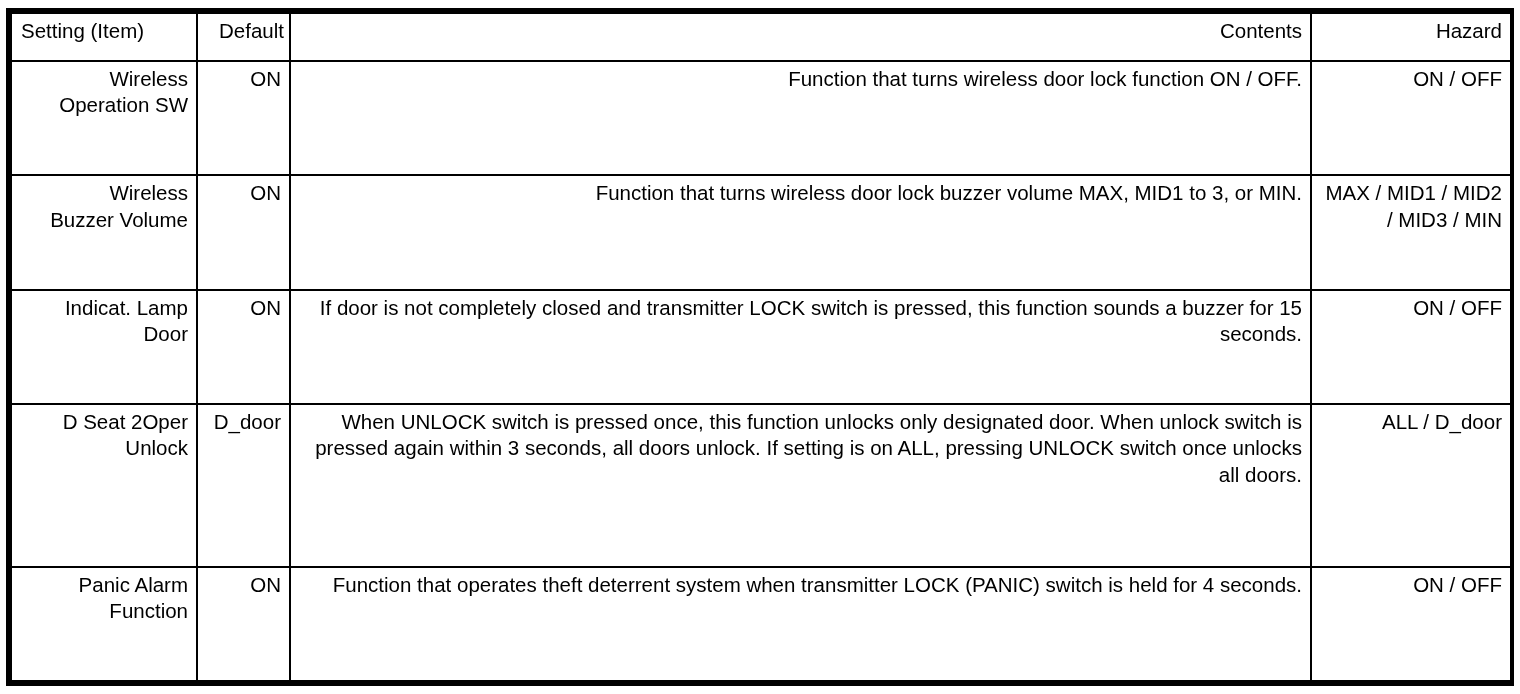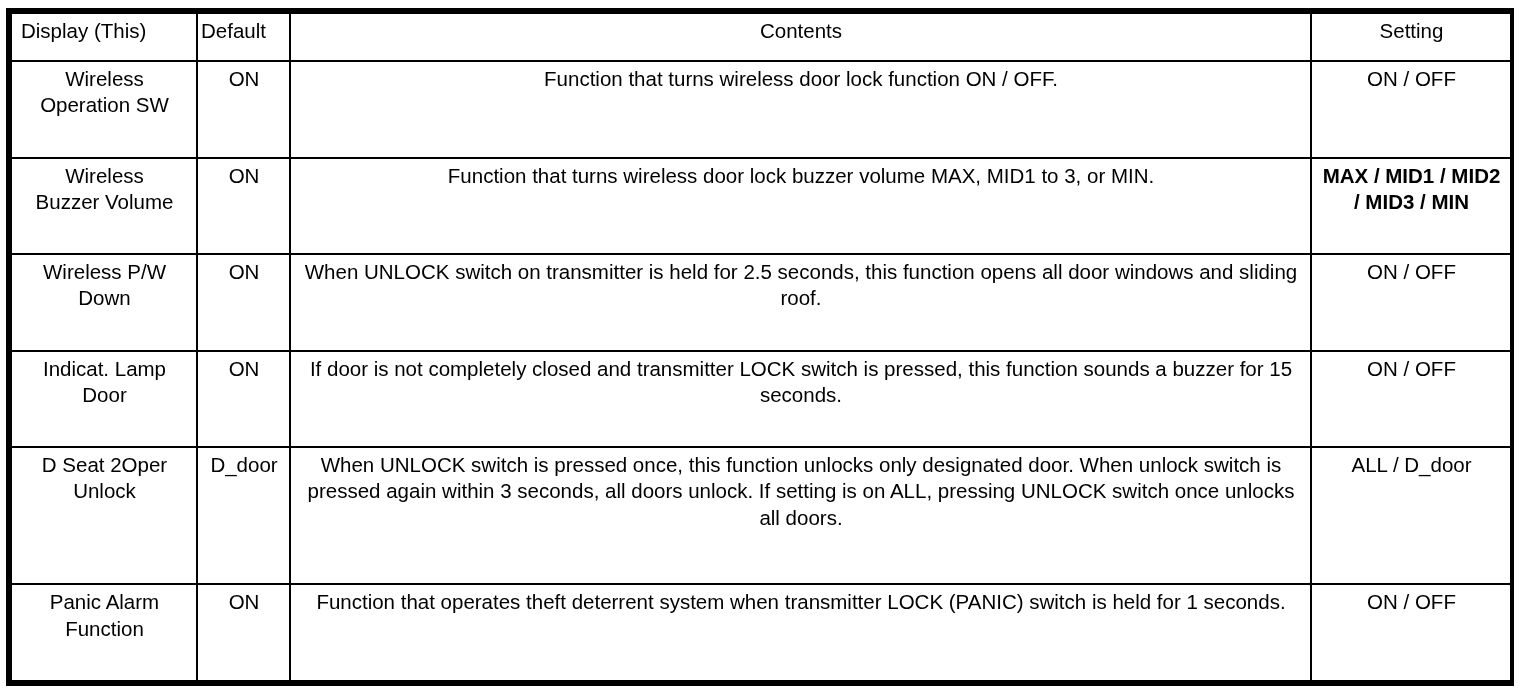--- a/index.html
+++ b/index.html
@@ -33,21 +33,21 @@
     background: #fff;
   }
 
   table.spec-table td,
   table.spec-table th {
     border: 2px solid #000;
     padding: 4px 8px 4px 9px;
     font-size: 20.5px;
     line-height: 1.28;
     vertical-align: top;
-    text-align: center;
+    text-align: right;
     font-weight: normal;
     background: #fff;
   }
 
   
   col.c-item    { width: 186px; }
   col.c-default { width: 93px;  }
   col.c-contents{ width: 1021px;}
   col.c-setting { width: 200px; }
 
@@ -60,21 +60,21 @@
     padding-top: 2px;
     padding-bottom: 2px;
     border-bottom-width: 3px;
   }
   thead th.th-item {
     text-align: left;
     padding-left: 9px;
   }
   thead th.th-default {
     text-align: left;
-    padding-left: 3px;
+    padding-left: 21px;
   }
 
   
   td.cell-item {
     vertical-align: top;
     padding-top: 7px;
   }
   td.cell-default {
     vertical-align: middle;
     padding-top: 4px;
@@ -86,82 +86,74 @@
     margin-left: 48px;
   }
   td.cell-setting {
     vertical-align: middle;
     padding-top: 5px;
     padding-left: 9px;
   }
   
   td.cell-setting.multiline {
     vertical-align: top;
-    font-weight: bold;
   }
 
   .nowrap-lines { white-space: pre-line; }
 </style>
 </head>
 <body>
 
 <div class="table-wrap">
   <table class="spec-table">
     <colgroup>
       <col class="c-item">
       <col class="c-default">
       <col class="c-contents">
       <col class="c-setting">
     </colgroup>
     <thead>
       <tr>
-        <th class="th-item">Display (This)</th>
+        <th class="th-item">Setting (Item)</th>
         <th class="th-default">Default</th>
         <th class="th-contents">Contents</th>
-        <th class="th-setting">Setting</th>
+        <th class="th-setting">Hazard</th>
       </tr>
     </thead>
     <tbody id="table-body">
         <tr>
           <td class="cell-item nowrap-lines">Wireless
 Operation SW</td>
           <td class="cell-default">ON</td>
           <td class="cell-contents">Function that turns wireless door lock function ON / OFF.</td>
           <td class="cell-setting">ON / OFF</td>
         </tr>
         <tr>
           <td class="cell-item nowrap-lines">Wireless
 Buzzer Volume</td>
           <td class="cell-default">ON</td>
           <td class="cell-contents">Function that turns wireless door lock buzzer volume MAX, MID1 to 3, or MIN.</td>
           <td class="cell-setting multiline">MAX / MID1 / MID2 / MID3 / MIN</td>
-        </tr>
-        <tr>
-          <td class="cell-item nowrap-lines">Wireless P/W
-Down</td>
-          <td class="cell-default">ON</td>
-          <td class="cell-contents">When UNLOCK switch on transmitter is held for 2.5 seconds, this function opens all door windows and sliding roof.</td>
-          <td class="cell-setting">ON / OFF</td>
         </tr>
         <tr>
           <td class="cell-item nowrap-lines">Indicat. Lamp
 Door</td>
           <td class="cell-default">ON</td>
           <td class="cell-contents">If door is not completely closed and transmitter LOCK switch is pressed, this function sounds a buzzer for 15 seconds.</td>
           <td class="cell-setting">ON / OFF</td>
         </tr>
         <tr>
           <td class="cell-item nowrap-lines">D Seat 2Oper
 Unlock</td>
           <td class="cell-default">D_door</td>
           <td class="cell-contents">When UNLOCK switch is pressed once, this function unlocks only designated door. When unlock switch is pressed again within 3 seconds, all doors unlock. If setting is on ALL, pressing UNLOCK switch once unlocks all doors.</td>
           <td class="cell-setting">ALL / D_door</td>
         </tr>
         <tr>
           <td class="cell-item nowrap-lines">Panic Alarm
 Function</td>
           <td class="cell-default">ON</td>
-          <td class="cell-contents">Function that operates theft deterrent system when transmitter LOCK (PANIC) switch is held for 1 seconds.</td>
+          <td class="cell-contents">Function that operates theft deterrent system when transmitter LOCK (PANIC) switch is held for 4 seconds.</td>
           <td class="cell-setting">ON / OFF</td>
         </tr>
       </tbody>
   </table>
 </div>
 
 </body></html>

